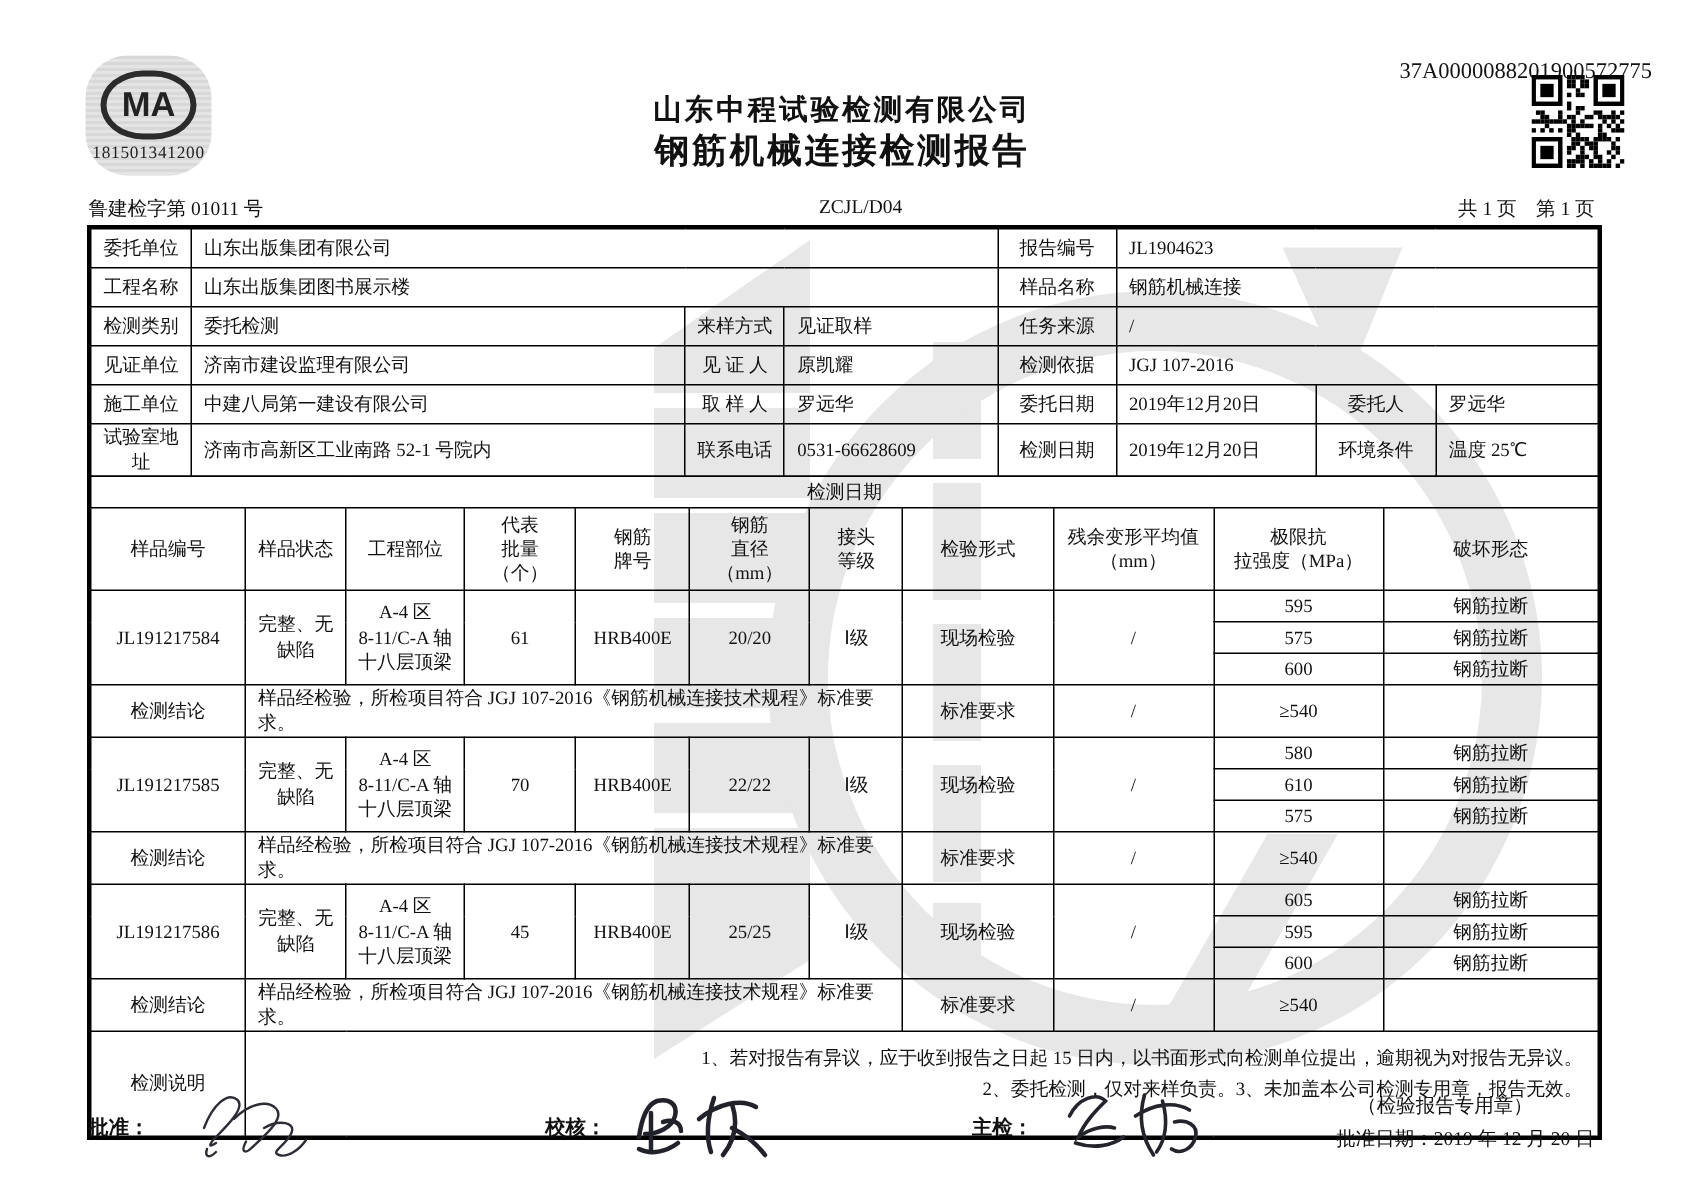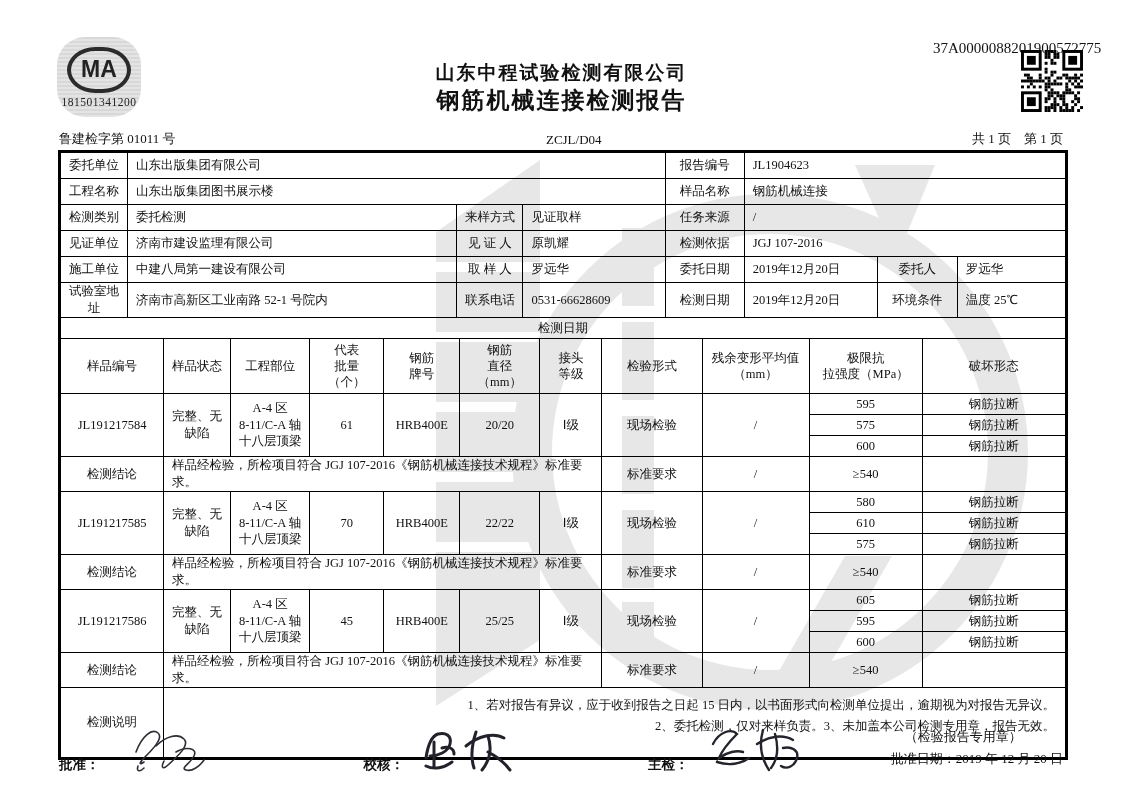--- a/index.html
+++ b/index.html
@@ -15,41 +15,41 @@
            display:flex;align-items:center;justify-content:center;
            font-family:"Liberation Sans",sans-serif;font-weight:bold;font-size:23px;color:#222;}
   .ma-num{font-size:11.5px;margin-top:3px;color:#222;letter-spacing:0.5px;}
   .company{position:absolute;left:0;top:60px;width:1123px;text-align:center;z-index:2;
            font-family:"Liberation Sans",sans-serif;font-weight:bold;font-size:19px;letter-spacing:2px;}
   .rtitle{position:absolute;left:0;top:85px;width:1123px;text-align:center;z-index:2;
           font-family:"Liberation Sans",sans-serif;font-weight:bold;font-size:23px;letter-spacing:2px;}
   .serial{position:absolute;left:933px;top:40px;z-index:2;font-size:15px;}
   .qr{position:absolute;left:1021px;top:50px;width:62px;height:62px;z-index:3;}
   .meta{position:absolute;left:59px;top:130px;width:1004px;z-index:2;
-        display:flex;justify-content:space-between;align-items:flex-end;font-size:13px;}
+        display:flex;justify-content:space-between;font-size:13px;}
   
   .table-wrap{position:absolute;left:58px;top:150px;width:1006px;z-index:2;border:2px solid #000;}
   table{border-collapse:collapse;width:100%;table-layout:fixed;background:transparent;}
   td{border:1px solid #000;font-size:12.5px;text-align:center;vertical-align:middle;
      padding:0 3px;overflow:hidden;}
   .info-table td{height:25px;}
   .info-table td.val{text-align:left;padding-left:8px;}
   .main-table{margin-top:-1px;}
   .band td{height:20px;border-bottom:1px solid #000;}
   .thead td{height:54px;line-height:1.3;white-space:pre-line;}
   .subrow td{height:20px;}
   .concl td{height:25px;}
   .concl td.left{text-align:left;padding-left:8px;}
   .pre{white-space:pre-line;line-height:1.35;}
   .notes td{height:62px;}
   .notes td.left{text-align:right;vertical-align:top;padding:7px 10px 0 10px;line-height:1.65;}
   
   .footer{position:absolute;left:59px;top:722px;width:1004px;z-index:2;
           display:flex;align-items:flex-start;font-size:13.5px;}
-  .sigblock{display:flex;align-items:flex-end;}
+  .sigblock{display:flex;align-items:center;}
   .siglabel{font-weight:bold;padding-top:8px;white-space:nowrap;}
   .sig{margin-left:14px;}
   .sealblock{margin-left:auto;text-align:left;line-height:1.7;font-size:13px;padding-top:4px;}
 </style>
 </head>
 <body>
 
 <div class="page">
 
   <svg class="wm" width="1123" height="794">

